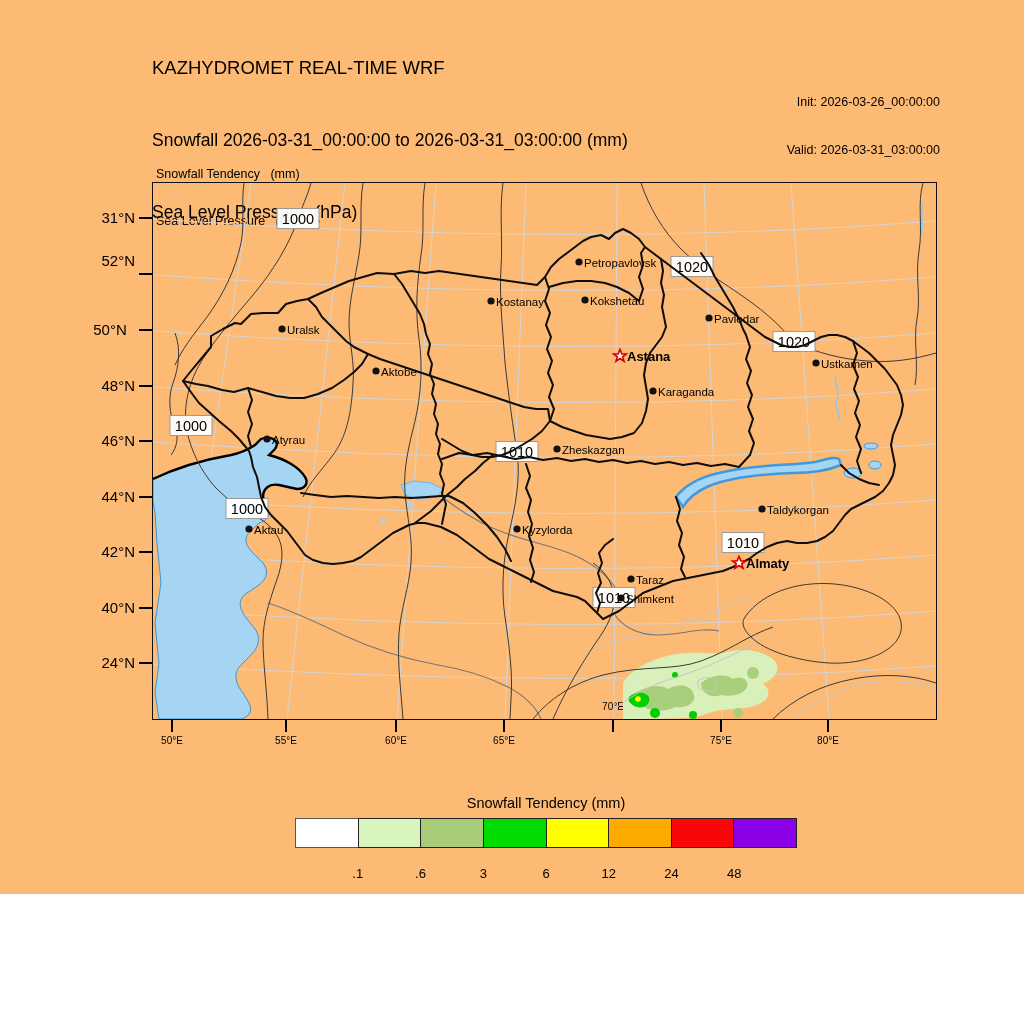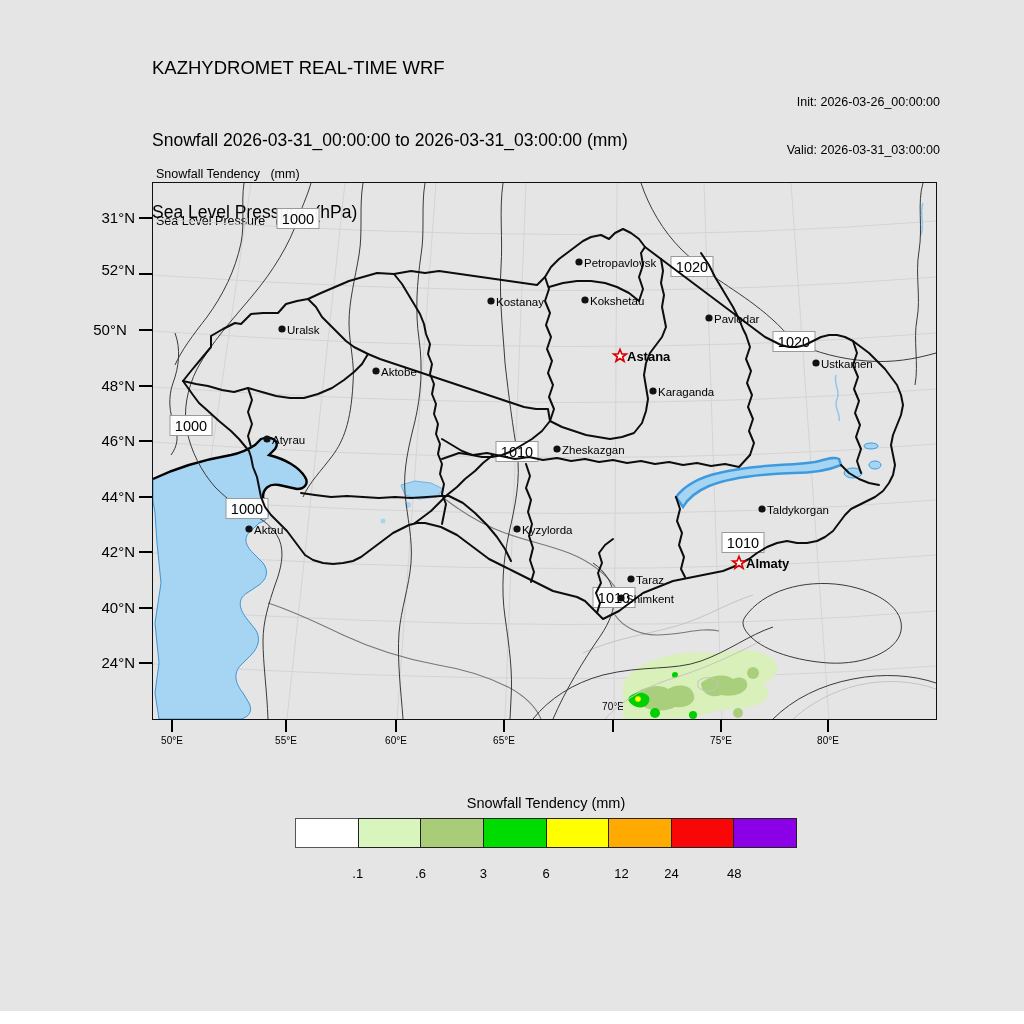--- a/index.html
+++ b/index.html
@@ -1,16 +1,16 @@
 <!DOCTYPE html>
 <html><head>
 <meta charset="utf-8">
 <style>
   html,body{margin:0;padding:0;background:#fff;}
-  #page{position:relative;width:1024px;height:1011px;background:#e5e5e5;
+  #page{position:relative;width:1024px;height:894px;background:#fdba74;
         font-family:"Liberation Sans","DejaVu Sans",sans-serif;color:#000;overflow:hidden;}
   .hdr{position:absolute;left:152px;top:8px;line-height:24px;font-size:17.5px;white-space:pre;}
   .hdr .l1{font-size:18.5px;}
   .initvalid{position:absolute;left:700px;top:62px;width:240px;text-align:right;
              font-size:12.5px;line-height:16px;white-space:pre;}
   .mapnote{position:absolute;left:156px;top:136px;font-size:12.5px;line-height:15.5px;white-space:pre;}
   #map-frame{position:absolute;left:152px;top:182px;width:783px;height:536px;
              border:1.6px solid #111;box-sizing:content-box;}
   #map-frame svg{display:block;}
   .lat-tick-label{position:absolute;width:50px;text-align:right;font-size:15px;}
@@ -40,21 +40,21 @@
   </div>
 
   <div class="mapnote">
     <div>Snowfall Tendency   (mm)</div>
     <div>Sea Level Pressure   (hPa)</div>
   </div>
 
   <div id="axis-layer">
       <div class="lat-tick-label" style="left: 85px; top: 209px;">31°N</div>
       <div class="lat-tick-mark" style="left: 139px; top: 217px;"></div>
-      <div class="lat-tick-label" style="left: 85px; top: 261px;">52°N</div>
+      <div class="lat-tick-label" style="left: 85px; top: 252px;">52°N</div>
       <div class="lat-tick-mark" style="left: 139px; top: 273px;"></div>
       <div class="lat-tick-label" style="left: 85px; top: 321px; text-align: center;">50°N</div>
       <div class="lat-tick-mark" style="left: 139px; top: 329px;"></div>
       <div class="lat-tick-label" style="left: 85px; top: 377px;">48°N</div>
       <div class="lat-tick-mark" style="left: 139px; top: 385px;"></div>
       <div class="lat-tick-label" style="left: 85px; top: 432px;">46°N</div>
       <div class="lat-tick-mark" style="left: 139px; top: 440px;"></div>
       <div class="lat-tick-label" style="left: 85px; top: 488px;">44°N</div>
       <div class="lat-tick-mark" style="left: 139px; top: 496px;"></div>
       <div class="lat-tick-label" style="left: 85px; top: 543px;">42°N</div>
@@ -350,18 +350,18 @@
       <div class="cbar-cell" style="background: rgb(255, 255, 0);"></div>
       <div class="cbar-cell" style="background: rgb(255, 170, 0);"></div>
       <div class="cbar-cell" style="background: rgb(249, 6, 6);"></div>
       <div class="cbar-cell" style="background: rgb(140, 0, 232);"></div>
     </div>
   <div id="cbar-labels">
       <div class="cbar-label" style="left: 337.75px;">.1</div>
       <div class="cbar-label" style="left: 400.5px;">.6</div>
       <div class="cbar-label" style="left: 463.25px;">3</div>
       <div class="cbar-label" style="left: 526px;">6</div>
-      <div class="cbar-label" style="left: 588.75px; text-align: right;">12</div>
+      <div class="cbar-label" style="left: 588.75px;">12</div>
       <div class="cbar-label" style="left: 651.5px;">24</div>
       <div class="cbar-label" style="left: 714.25px;">48</div>
     </div>
 
 </div>
 
 </body></html>

